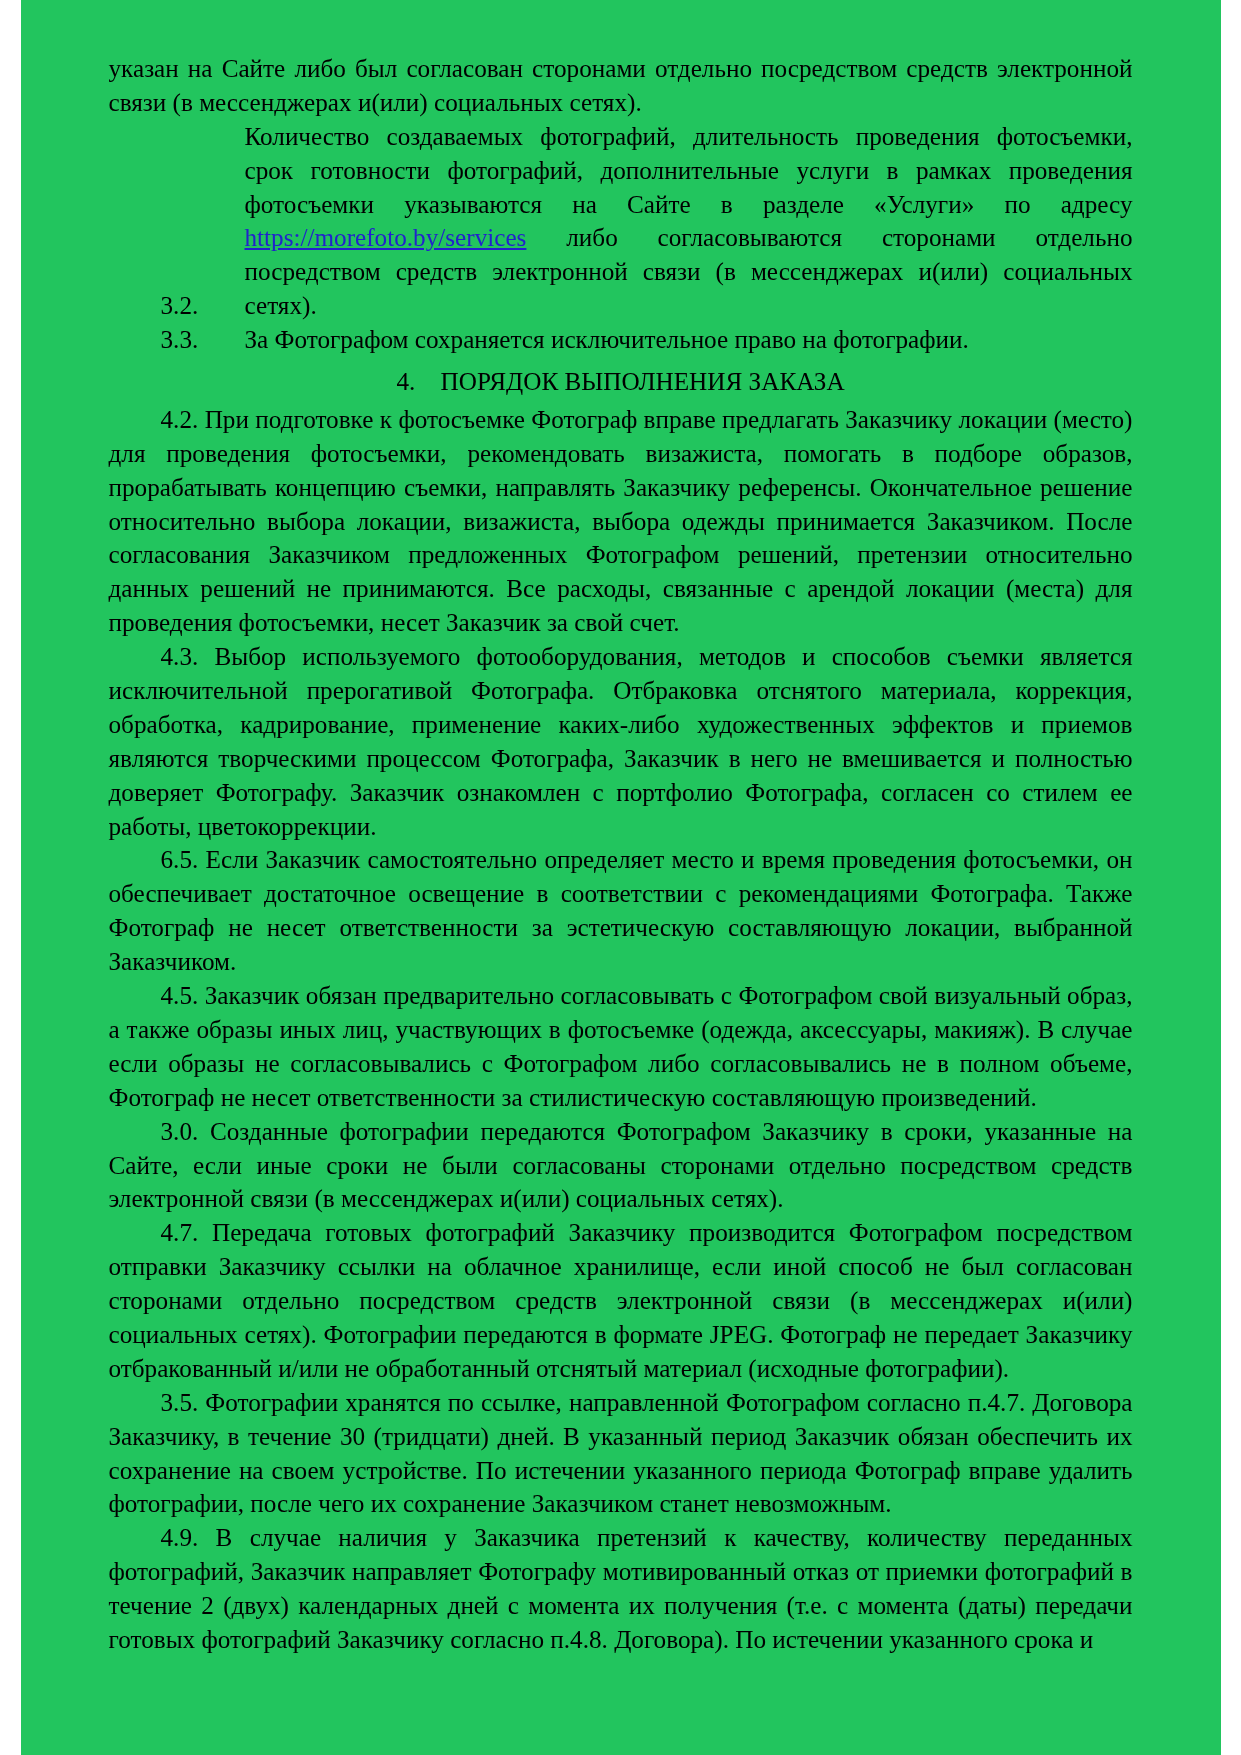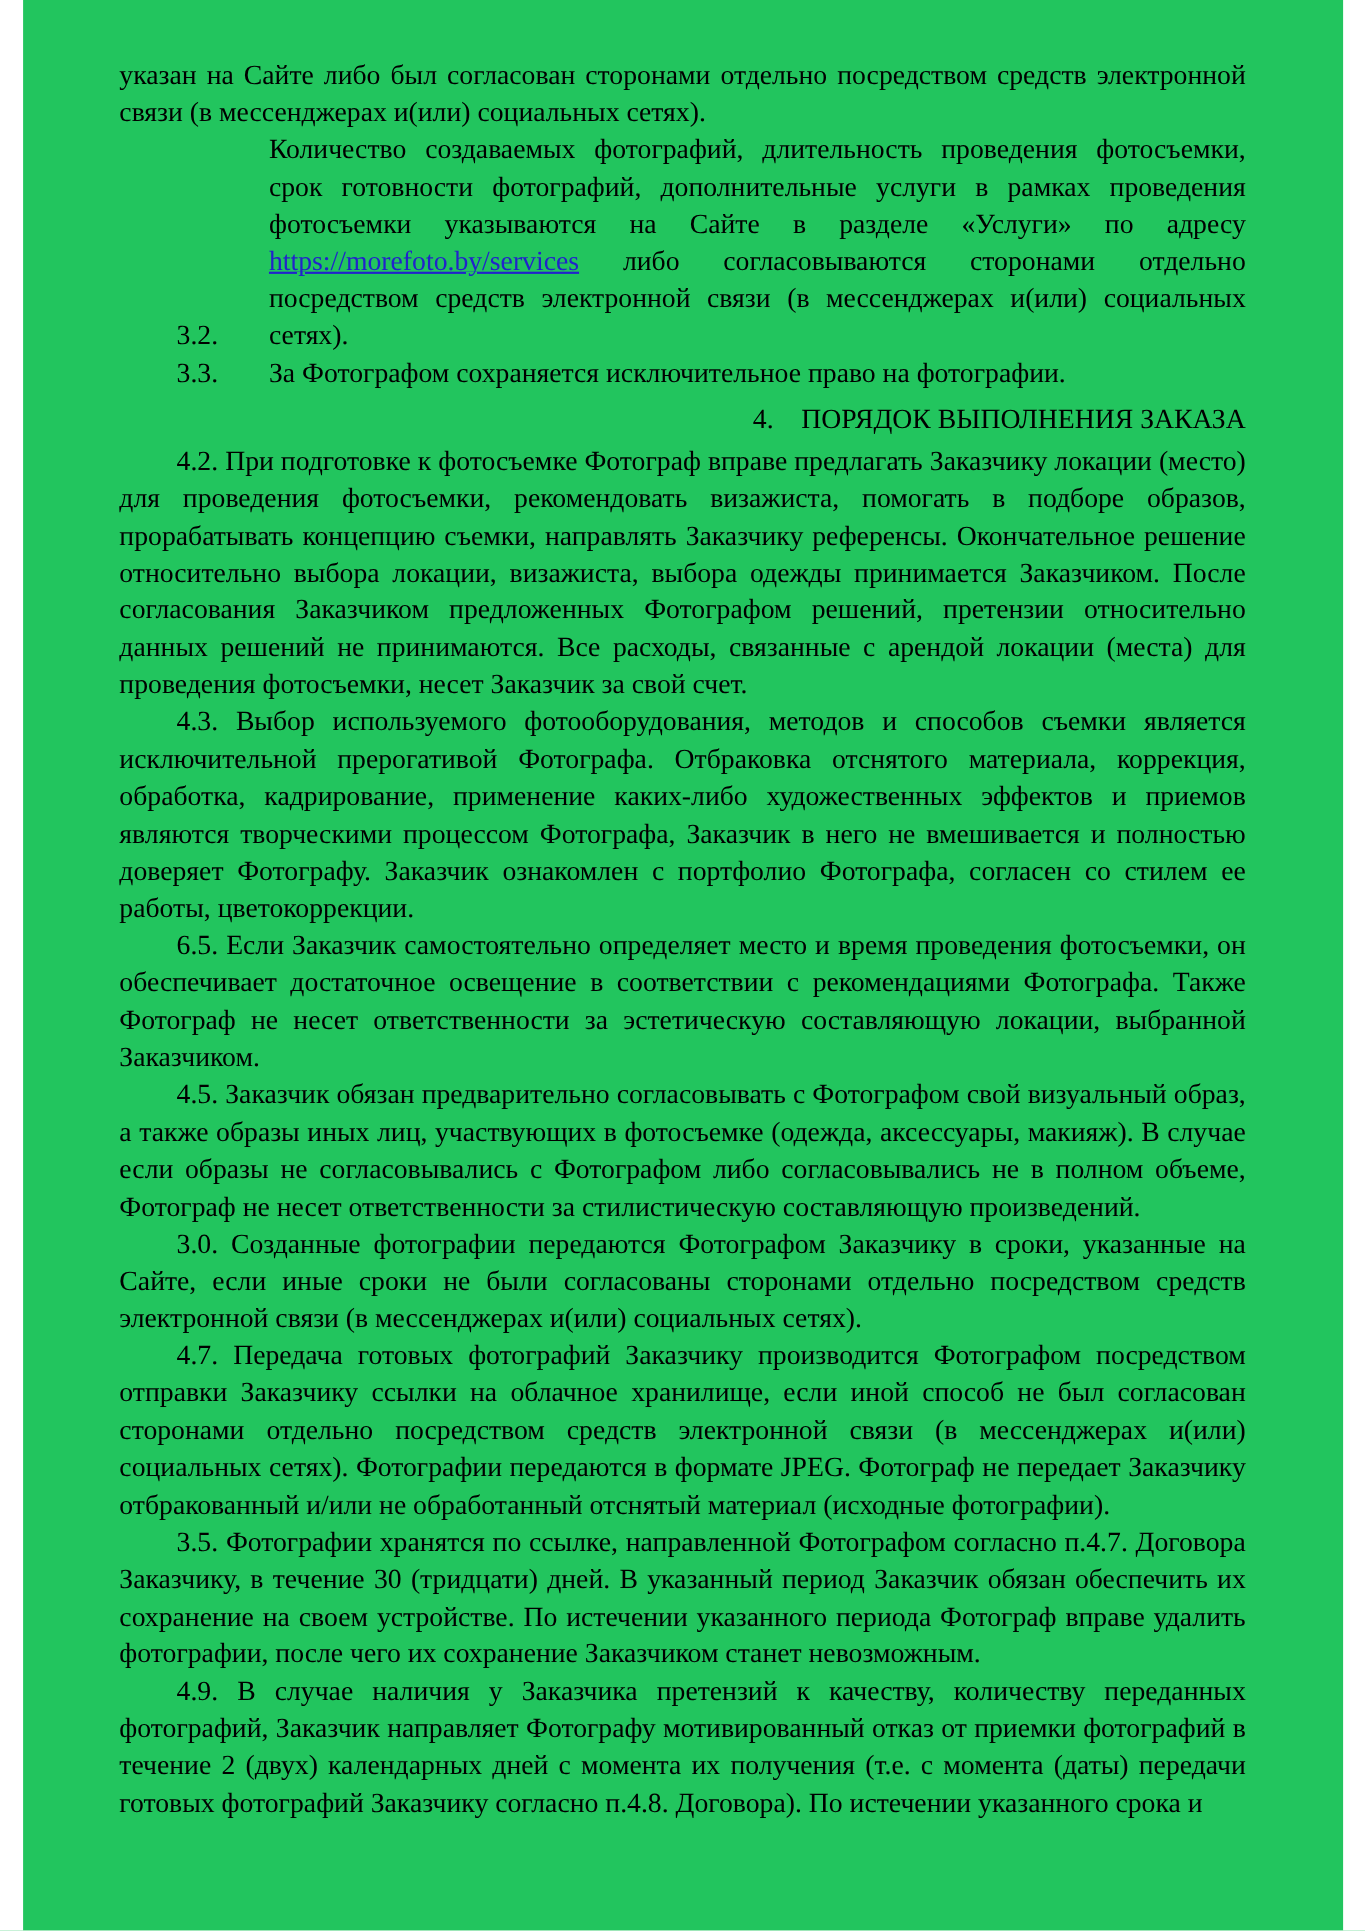--- a/index.html
+++ b/index.html
@@ -54,21 +54,21 @@
   }
   
   p.clause {
     margin: 0;
     text-indent: 52px;
   }
   p.clause .num {
     white-space: nowrap;
   }
   .heading {
-    text-align: right;
+    text-align: center;
     margin: 8px 0 4px 0;
     text-indent: 0;
     font-size: 25.2px;
   }
   .heading .hnum {
     white-space: nowrap;
   }
   .heading .htitle {
     white-space: nowrap;
   }

